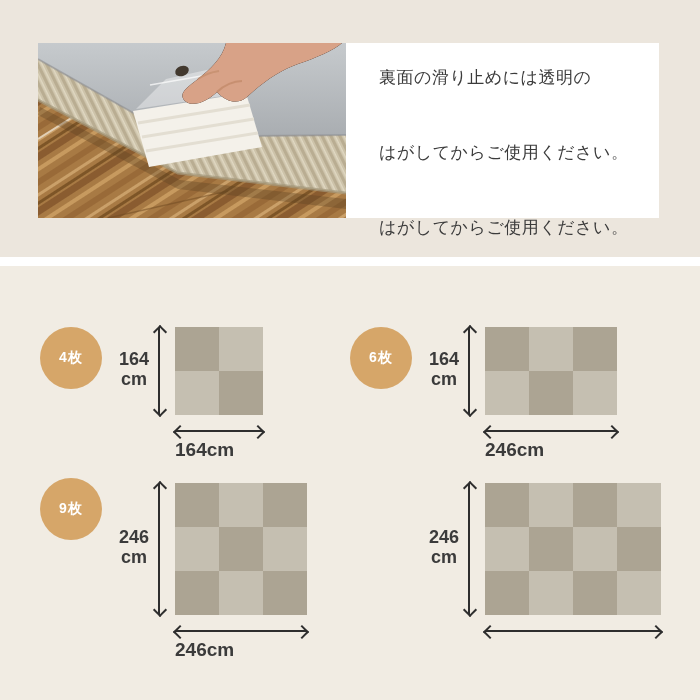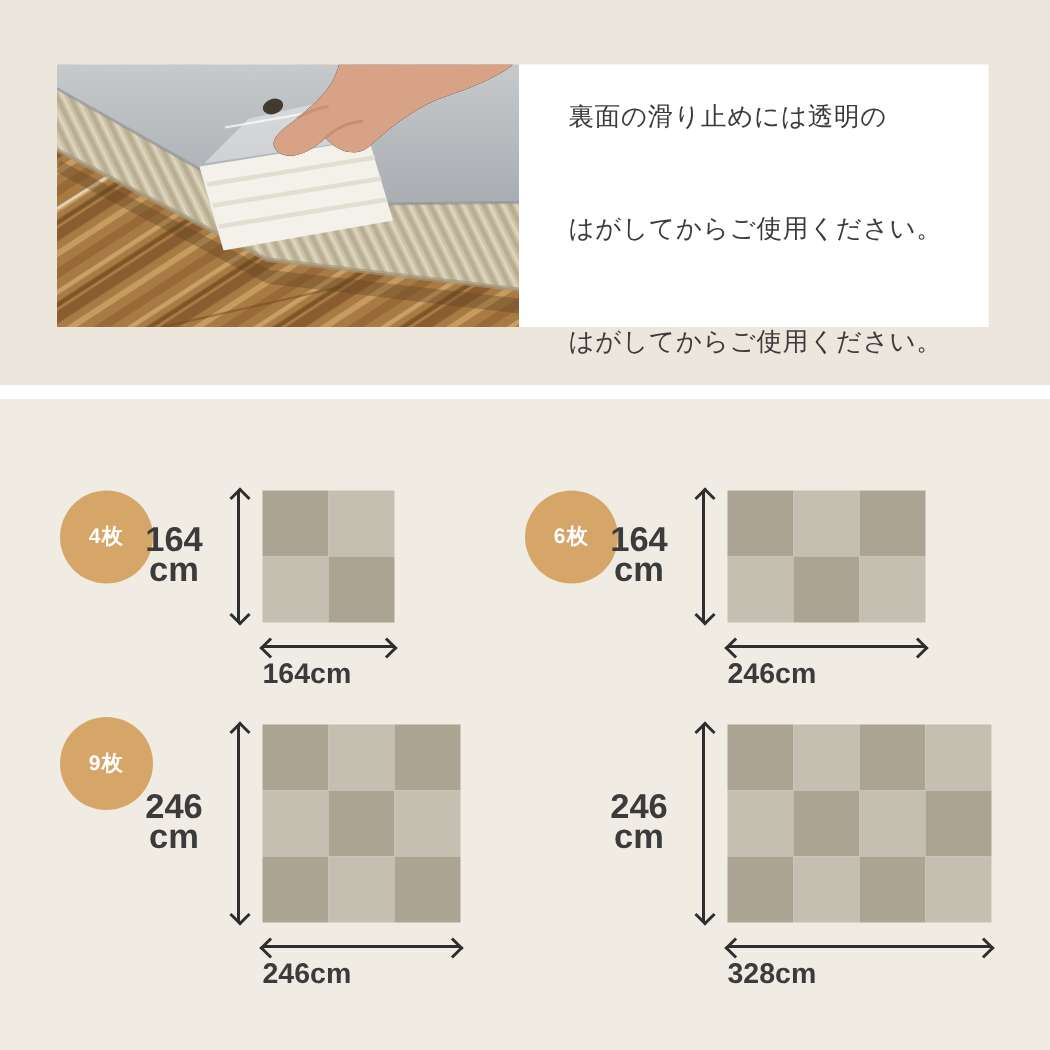--- a/index.html
+++ b/index.html
@@ -24,22 +24,22 @@
   }
 
   .diagram{position:absolute;width:320px;height:200px;}
   .badge{
     position:absolute;left:0;width:62px;height:62px;border-radius:50%;
     background:var(--badge);color:var(--badge-text);
     display:flex;align-items:center;justify-content:center;
     font-size:14px;font-weight:700;letter-spacing:1px;white-space:nowrap;
   }
   .height-label{
-    position:absolute;left:48px;width:56px;text-align:center;
-    font-size:23px;font-weight:700;line-height:20px;color:var(--text);
+    position:absolute;left:66px;width:56px;text-align:center;
+    font-size:18px;font-weight:700;line-height:20px;color:var(--text);
   }
   .v-arrow{position:absolute;left:118px;top:0;width:2px;background:var(--ink);}
   .v-arrow::before{
     content:"";position:absolute;top:0;left:-3px;width:8px;height:8px;
     border-left:2px solid var(--ink);border-top:2px solid var(--ink);transform:rotate(45deg);
   }
   .v-arrow::after{
     content:"";position:absolute;bottom:0;left:-3px;width:8px;height:8px;
     border-right:2px solid var(--ink);border-bottom:2px solid var(--ink);transform:rotate(45deg);
   }
@@ -196,15 +196,14 @@
         <div class="tile light"></div>
         <div class="tile dark"></div>
         <div class="tile light"></div>
         <div class="tile dark"></div>
         <div class="tile dark"></div>
         <div class="tile light"></div>
         <div class="tile dark"></div>
         <div class="tile light"></div>
       </div>
       <div class="h-arrow" style="top: 147px; width: 176px;"></div>
-      <div class="width-label" style="top: 156px; width: 176px;">328cm</div>
     </div>
   </div>
 
 </body></html>

